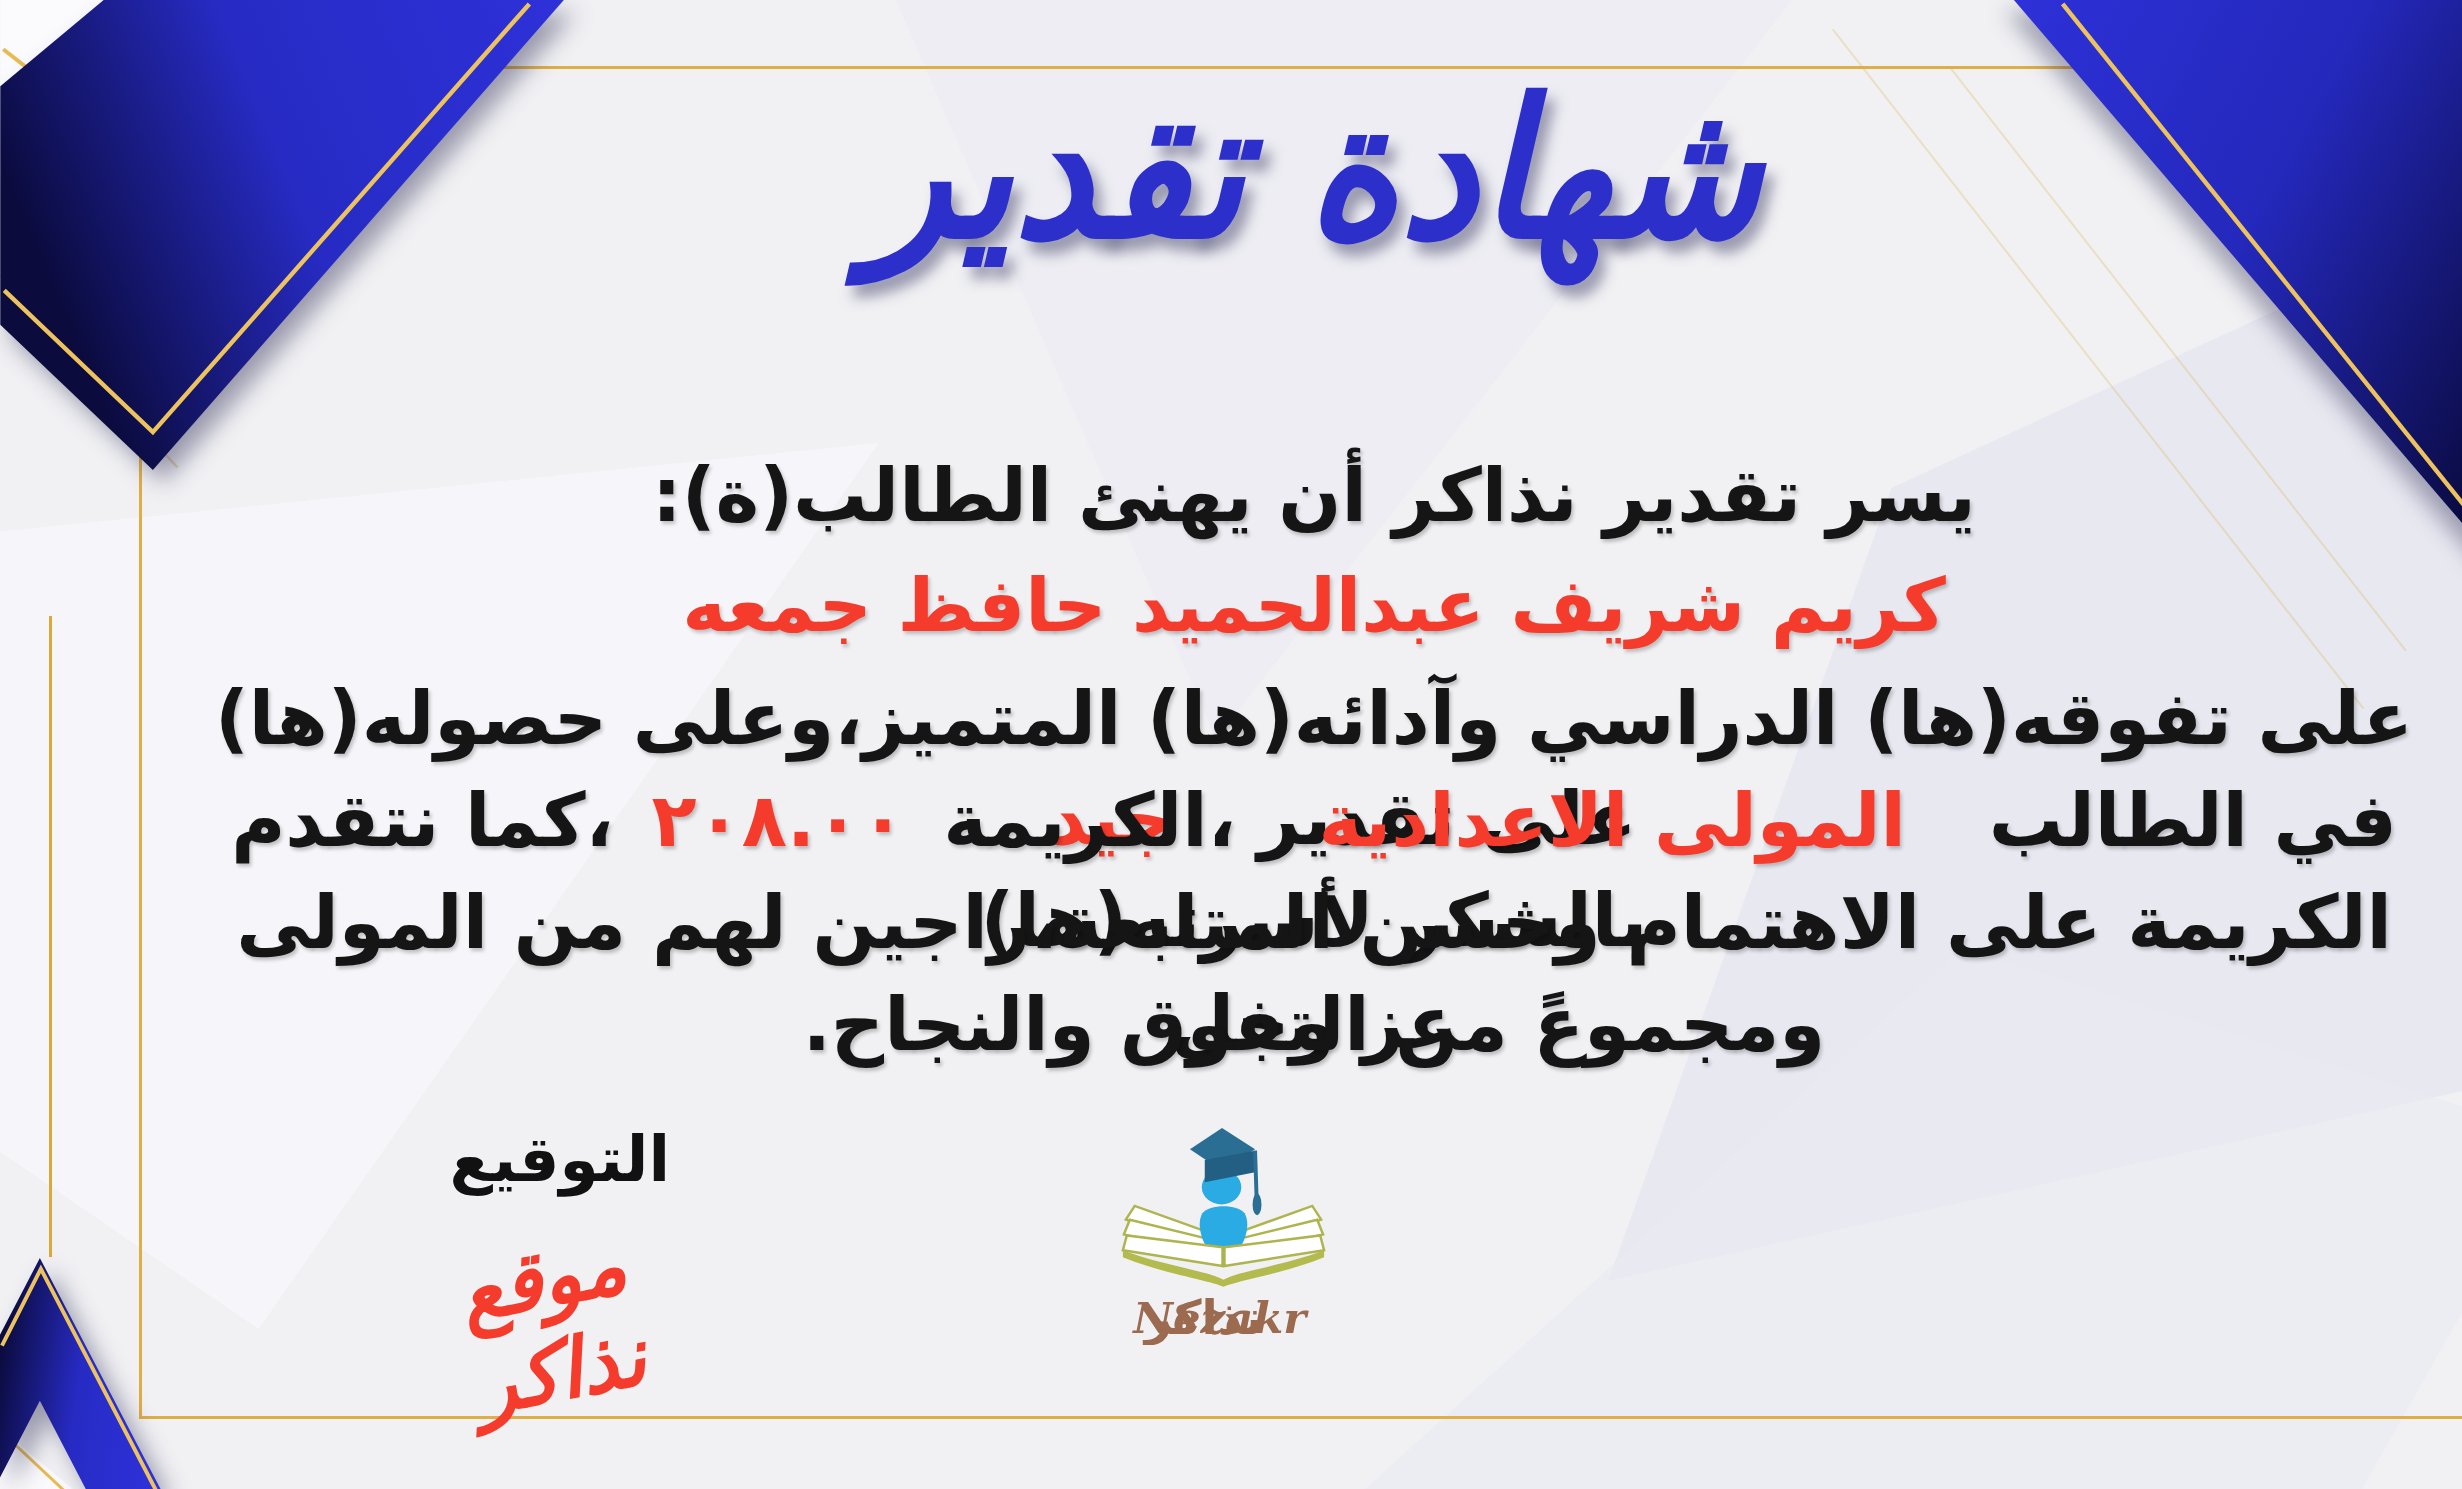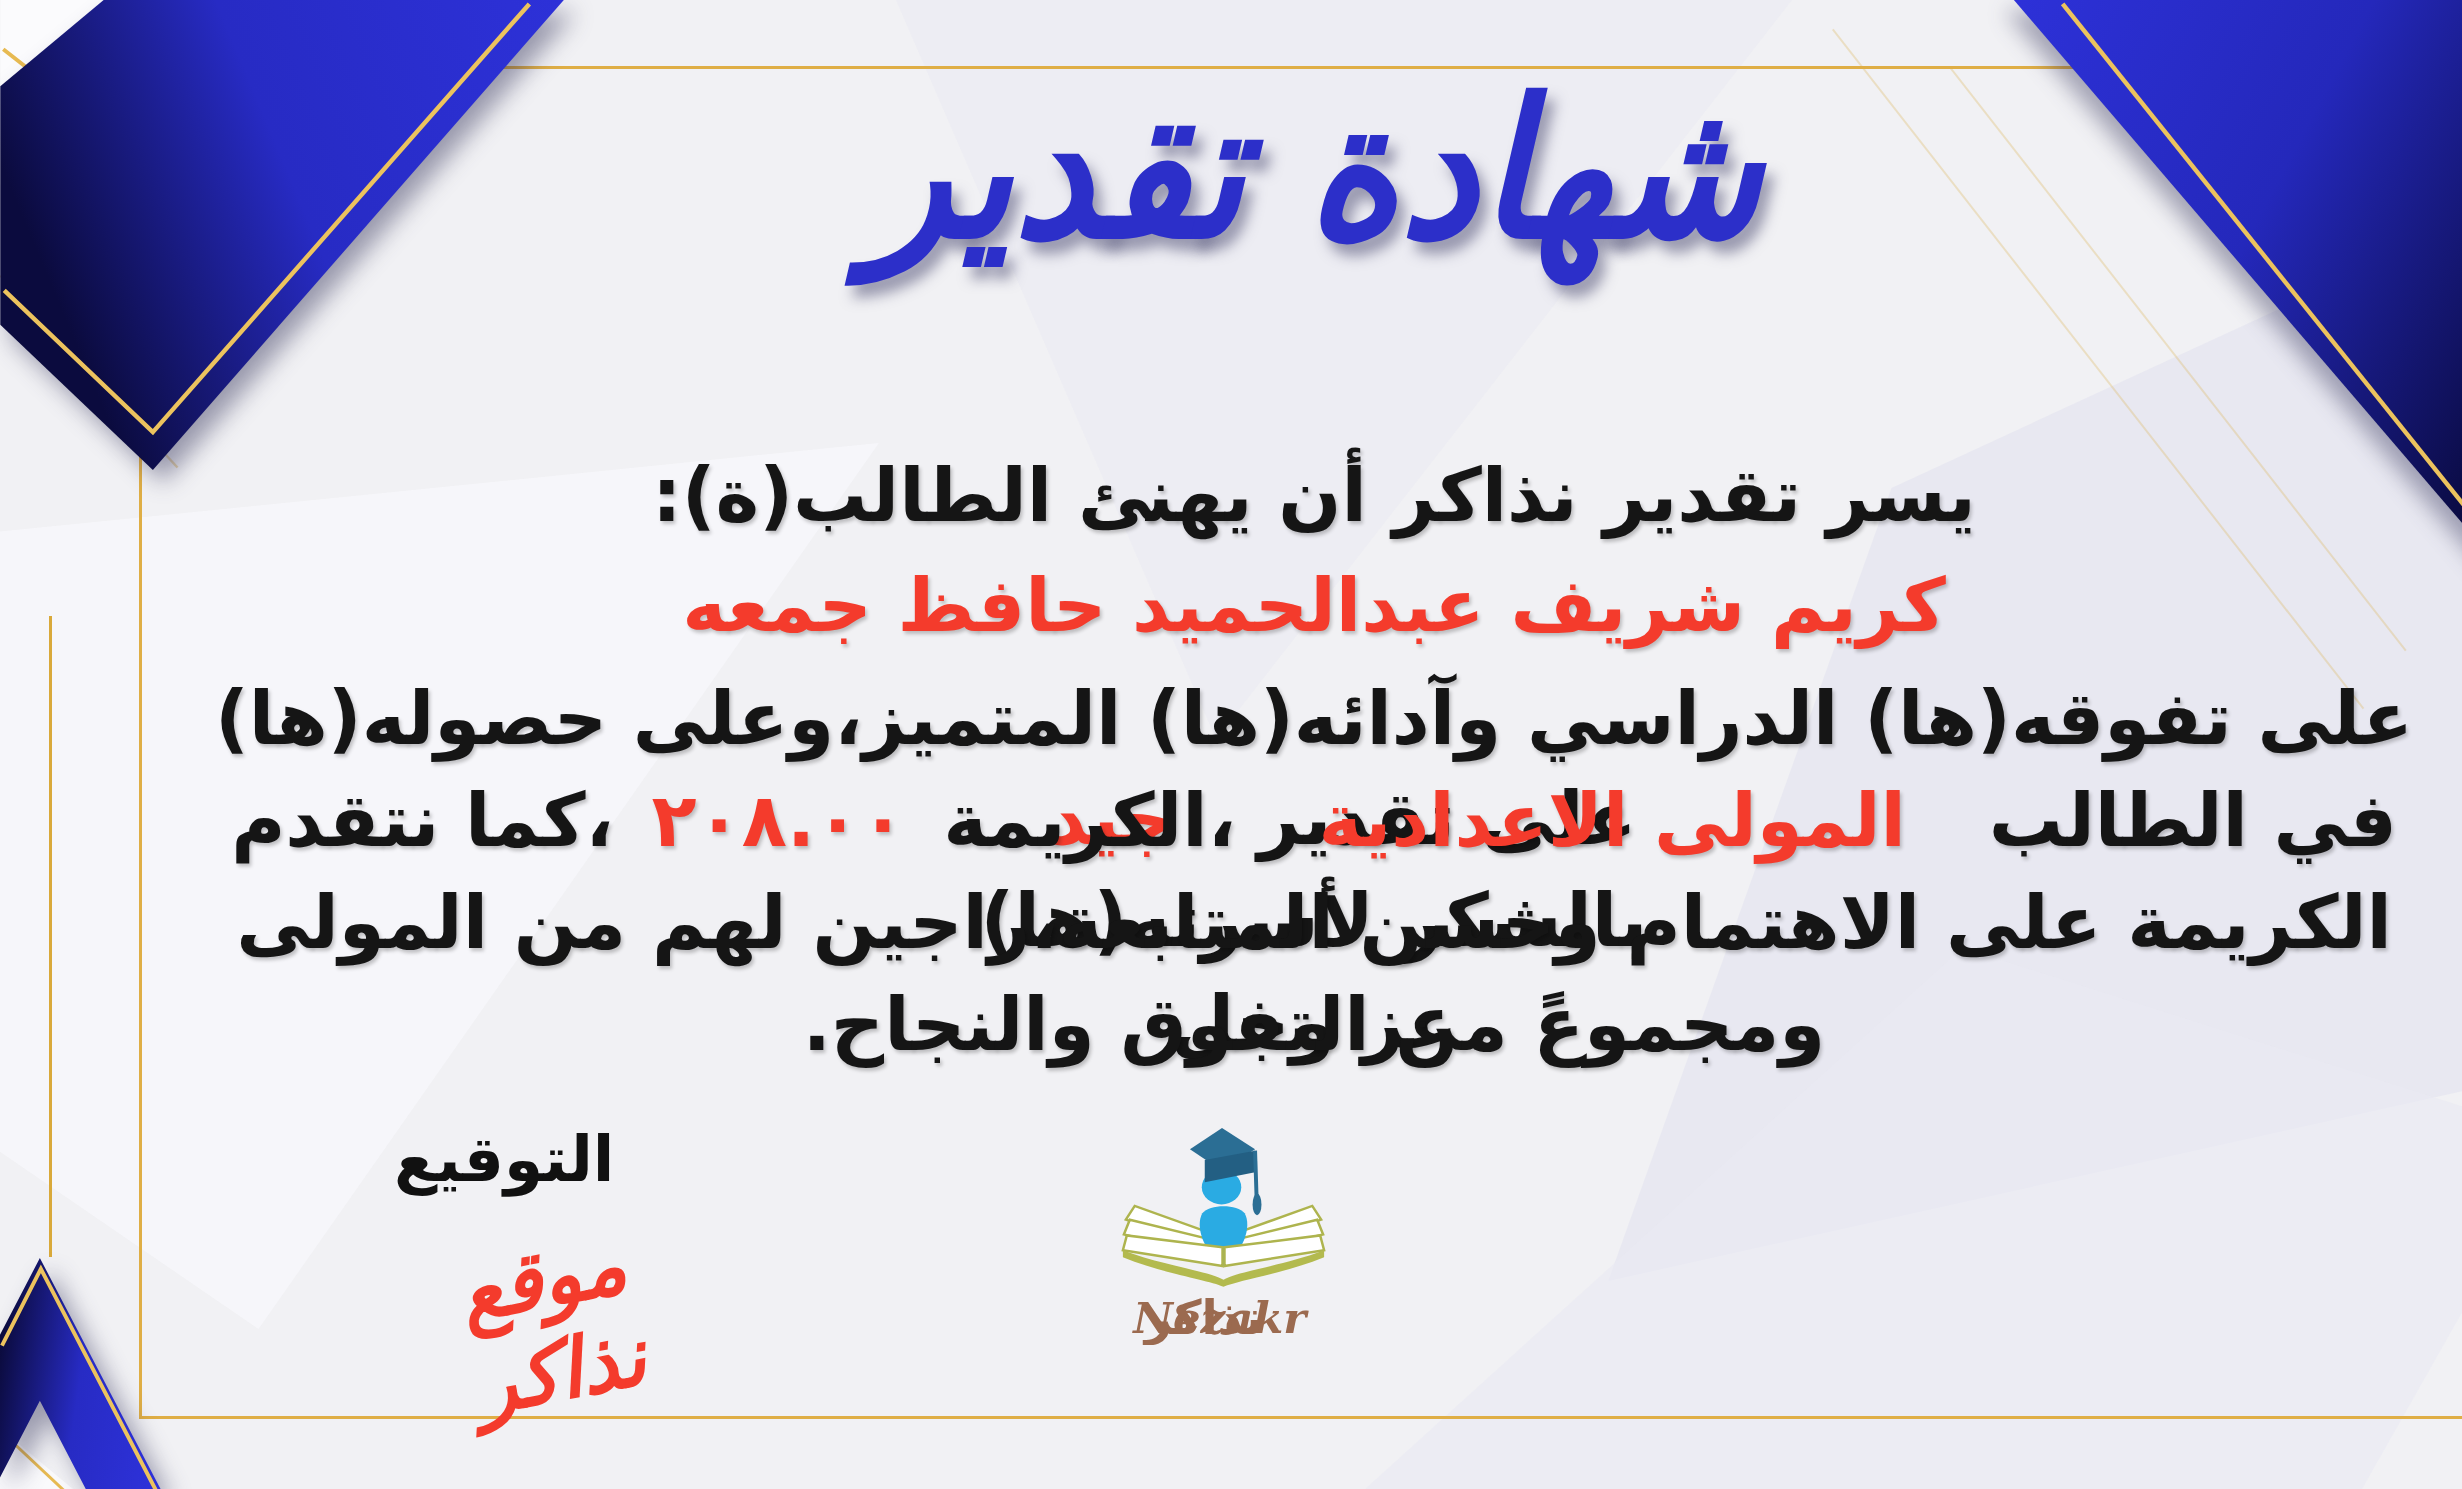--- a/index.html
+++ b/index.html
@@ -59,21 +59,21 @@
   .l1{top:446px;}
   .l2{top:556px;color:#f43b2c;}
   .l3{top:669px;}
   .l4{top:771px;}
   .l5{top:873px;}
   .l6{top:975px;}
   .red-word{color:#f43b2c;margin:0 57px;display:inline-block;}
   .red-word.tight{margin:0 12px;}
   .sig-label{
     position:absolute;left:394px;top:1123px;width:276px;
-    text-align:left;direction:rtl;font-weight:bold;
+    text-align:right;direction:rtl;font-weight:bold;
     font-size:63px;color:#111;
   }
   .sig-script{
     position:absolute;left:394px;top:1231px;width:315px;
     text-align:center;direction:rtl;
     font-size:81px;font-style:italic;font-weight:bold;
     color:#f43b2c;transform:rotate(-11deg);
   }
   .logo{position:absolute;left:1115px;top:1123px;}
 </style>

